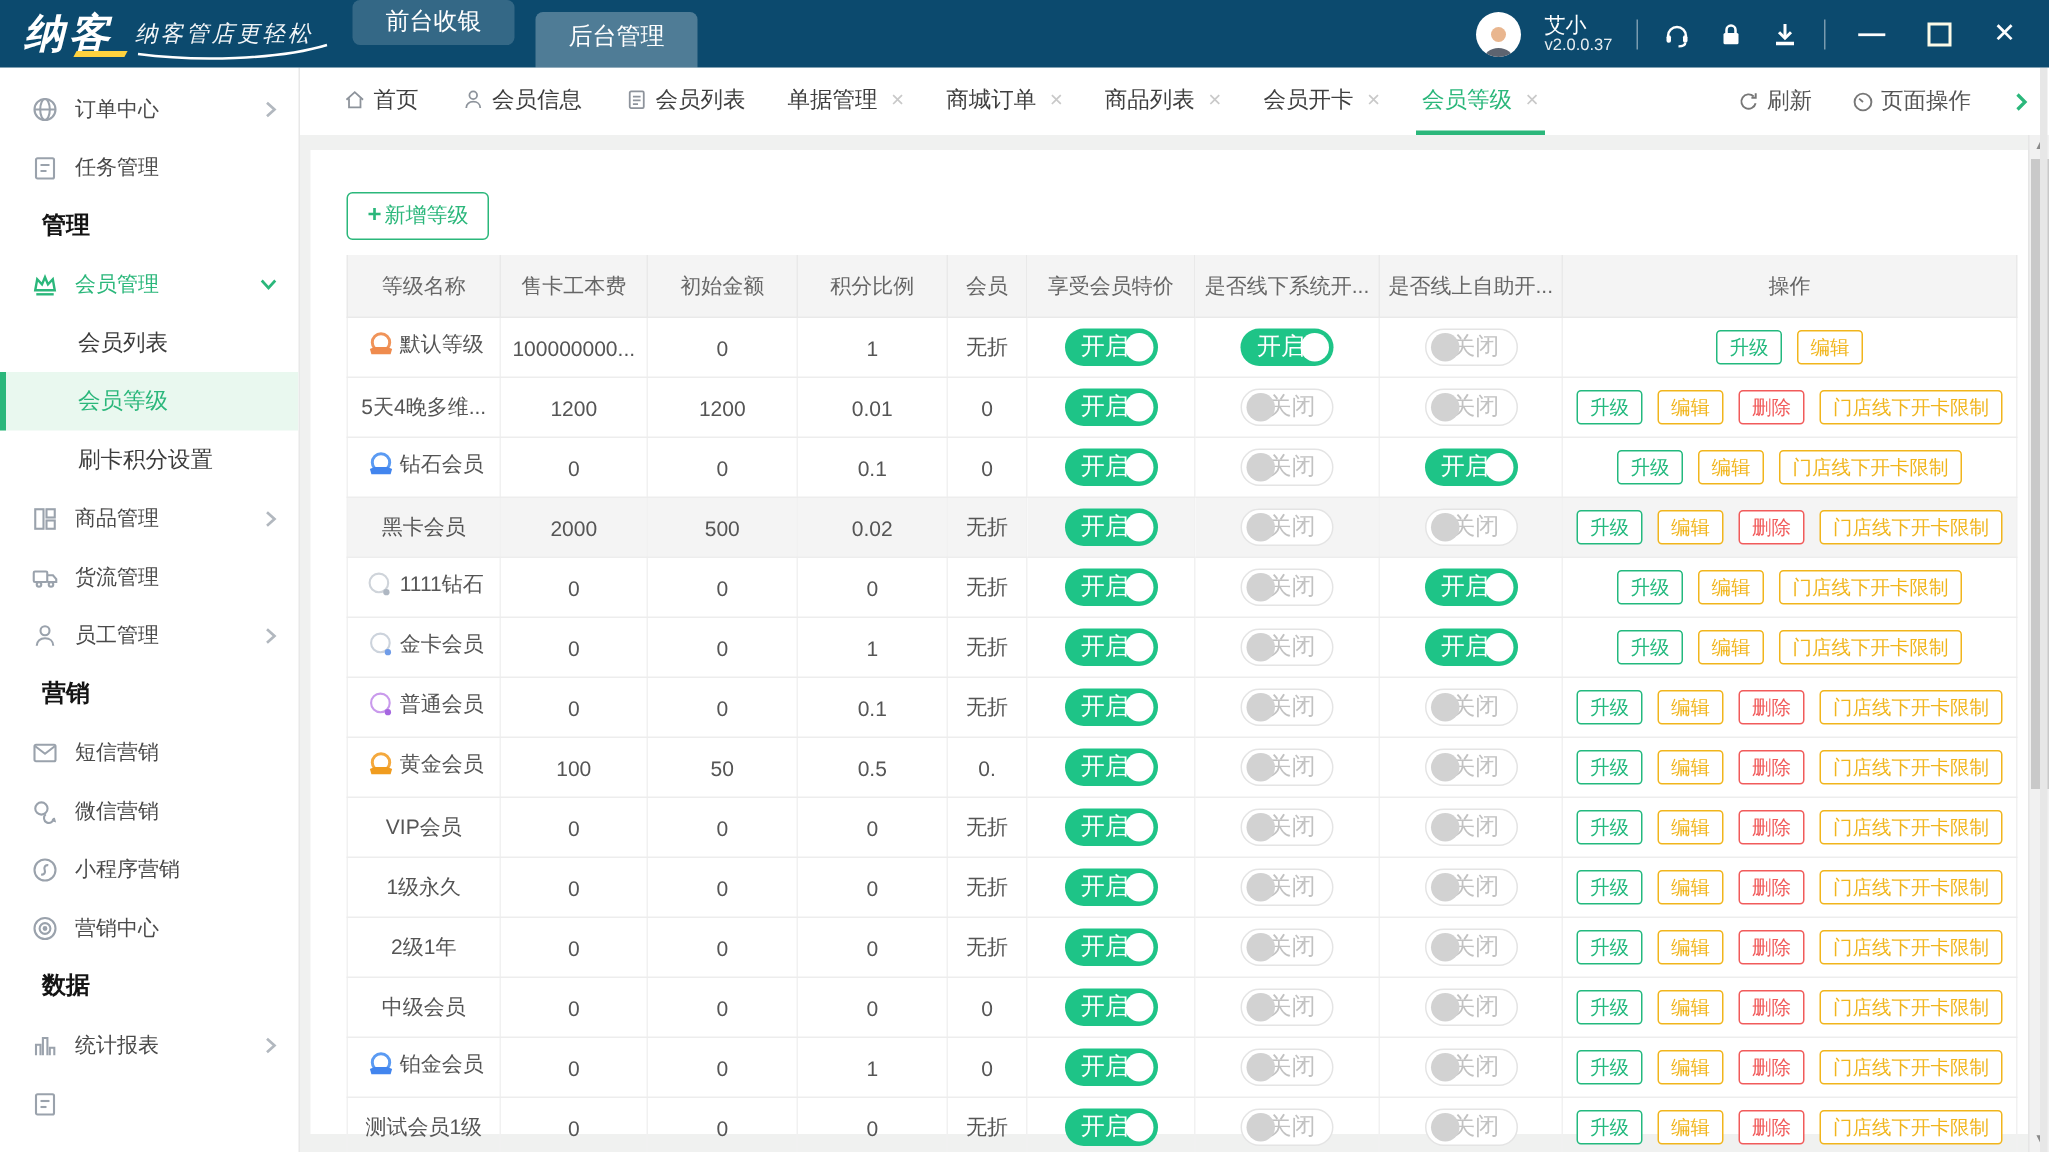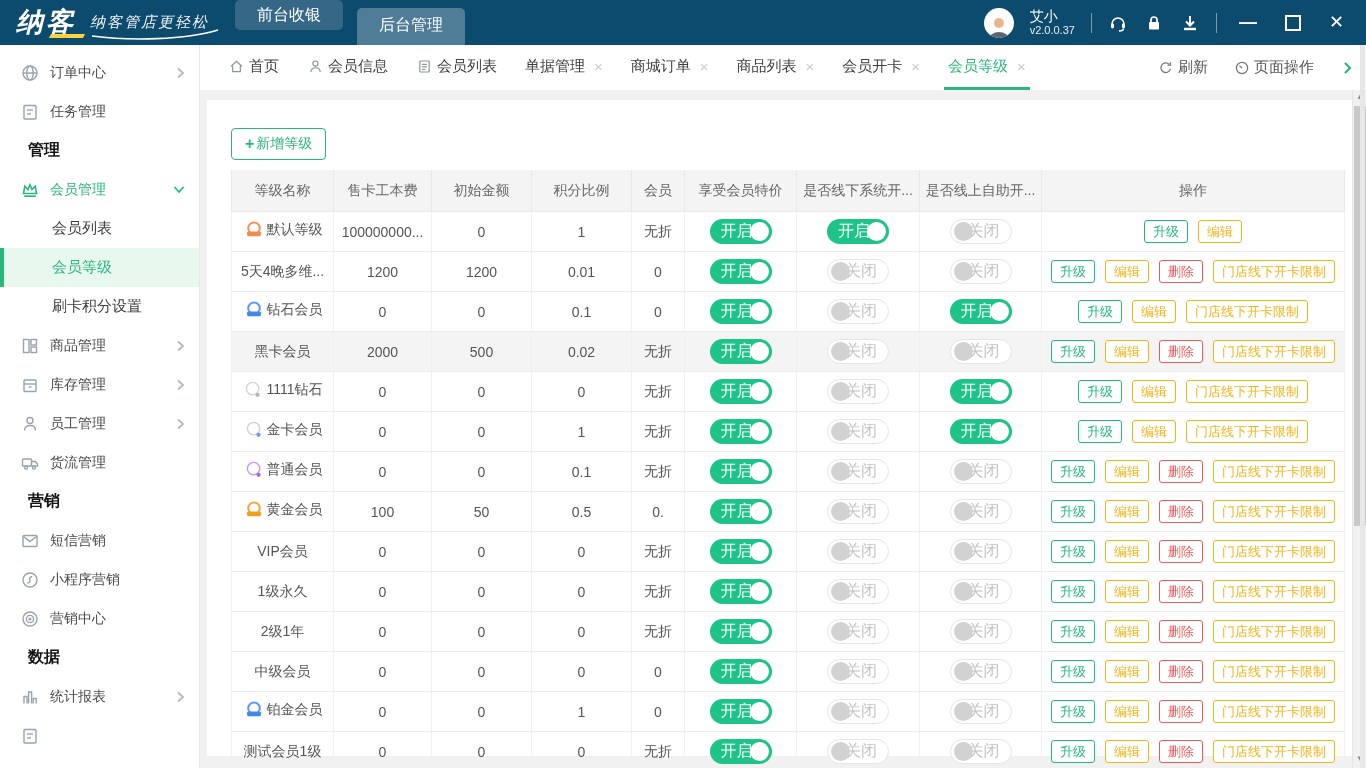--- a/index.html
+++ b/index.html
@@ -214,66 +214,60 @@
       <span>商品管理</span>
       <span class="s-arrow">
         <svg width="9" height="12" viewBox="0 0 9 12" fill="none" stroke="currentColor" stroke-width="1.8">
           <path d="M2 1.5 L7 6 L2 10.5"></path>
         </svg>
       </span>
     </div>
     <div class="side-item">
       <span class="s-ico">
         <svg viewBox="0 0 20 20" fill="none" stroke="currentColor" stroke-width="1.4">
-          <rect x="4" y="5" width="12" height="11.5" rx="1"></rect>
-          <line x1="4" y1="9" x2="16" y2="9"></line>
-          <line x1="8.5" y1="12" x2="11.5" y2="12"></line>
-        </svg>
-      </span>
-      <span>库存管理</span>
-      <span class="s-arrow">
-        <svg width="9" height="12" viewBox="0 0 9 12" fill="none" stroke="currentColor" stroke-width="1.8">
-          <path d="M2 1.5 L7 6 L2 10.5"></path>
-        </svg>
-      </span>
+          <rect x="2.5" y="6" width="9" height="7" rx="0.8"></rect>
+          <path d="M11.5 8.5 h3.8 l2.2 2.6 v1.9 h-6"></path>
+          <circle cx="6" cy="14.6" r="1.5"></circle>
+          <circle cx="14" cy="14.6" r="1.5"></circle>
+        </svg>
+      </span>
+      <span>货流管理</span>
     </div>
     <div class="side-item">
       <span class="s-ico">
         <svg viewBox="0 0 20 20" fill="none" stroke="currentColor" stroke-width="1.4">
           <circle cx="10" cy="6.5" r="3"></circle>
           <path d="M4.5 16.5 c0-3.2 2.4-5 5.5-5 s5.5 1.8 5.5 5"></path>
         </svg>
       </span>
       <span>员工管理</span>
       <span class="s-arrow">
         <svg width="9" height="12" viewBox="0 0 9 12" fill="none" stroke="currentColor" stroke-width="1.8">
           <path d="M2 1.5 L7 6 L2 10.5"></path>
         </svg>
       </span>
     </div>
-    <div class="side-item">
-      <span class="s-ico">
-        <svg viewBox="0 0 20 20" fill="none" stroke="currentColor" stroke-width="1.4">
-          <rect x="2.5" y="6" width="9" height="7" rx="0.8"></rect>
-          <path d="M11.5 8.5 h3.8 l2.2 2.6 v1.9 h-6"></path>
-          <circle cx="6" cy="14.6" r="1.5"></circle>
-          <circle cx="14" cy="14.6" r="1.5"></circle>
-        </svg>
-      </span>
-      <span>货流管理</span>
-    </div>
     <div class="side-section">营销</div>
     <div class="side-item">
       <span class="s-ico">
         <svg viewBox="0 0 20 20" fill="none" stroke="currentColor" stroke-width="1.4">
           <rect x="3" y="4.5" width="14" height="11" rx="1"></rect>
           <path d="M3.5 5.5 L10 10.5 L16.5 5.5"></path>
         </svg>
       </span>
       <span>短信营销</span>
+    </div>
+    <div class="side-item">
+      <span class="s-ico">
+        <svg viewBox="0 0 20 20" fill="none" stroke="currentColor" stroke-width="1.4">
+          <circle cx="7.6" cy="8" r="4.1"></circle>
+          <path d="M10.5 11.8 a3.3 3.3 0 1 0 5.4 2.6 l.5 1.8 -1.9 -.6"></path>
+        </svg>
+      </span>
+      <span>微信营销</span>
     </div>
     <div class="side-item">
       <span class="s-ico">
         <svg viewBox="0 0 20 20" fill="none" stroke="currentColor" stroke-width="1.4">
           <circle cx="10" cy="10" r="7"></circle>
           <path d="M12.2 6.8 c-2.2-.4-3 1.4-2.4 3.1 c.6 1.7-.2 3.5-2.4 3.1"></path>
         </svg>
       </span>
       <span>小程序营销</span>
     </div>

